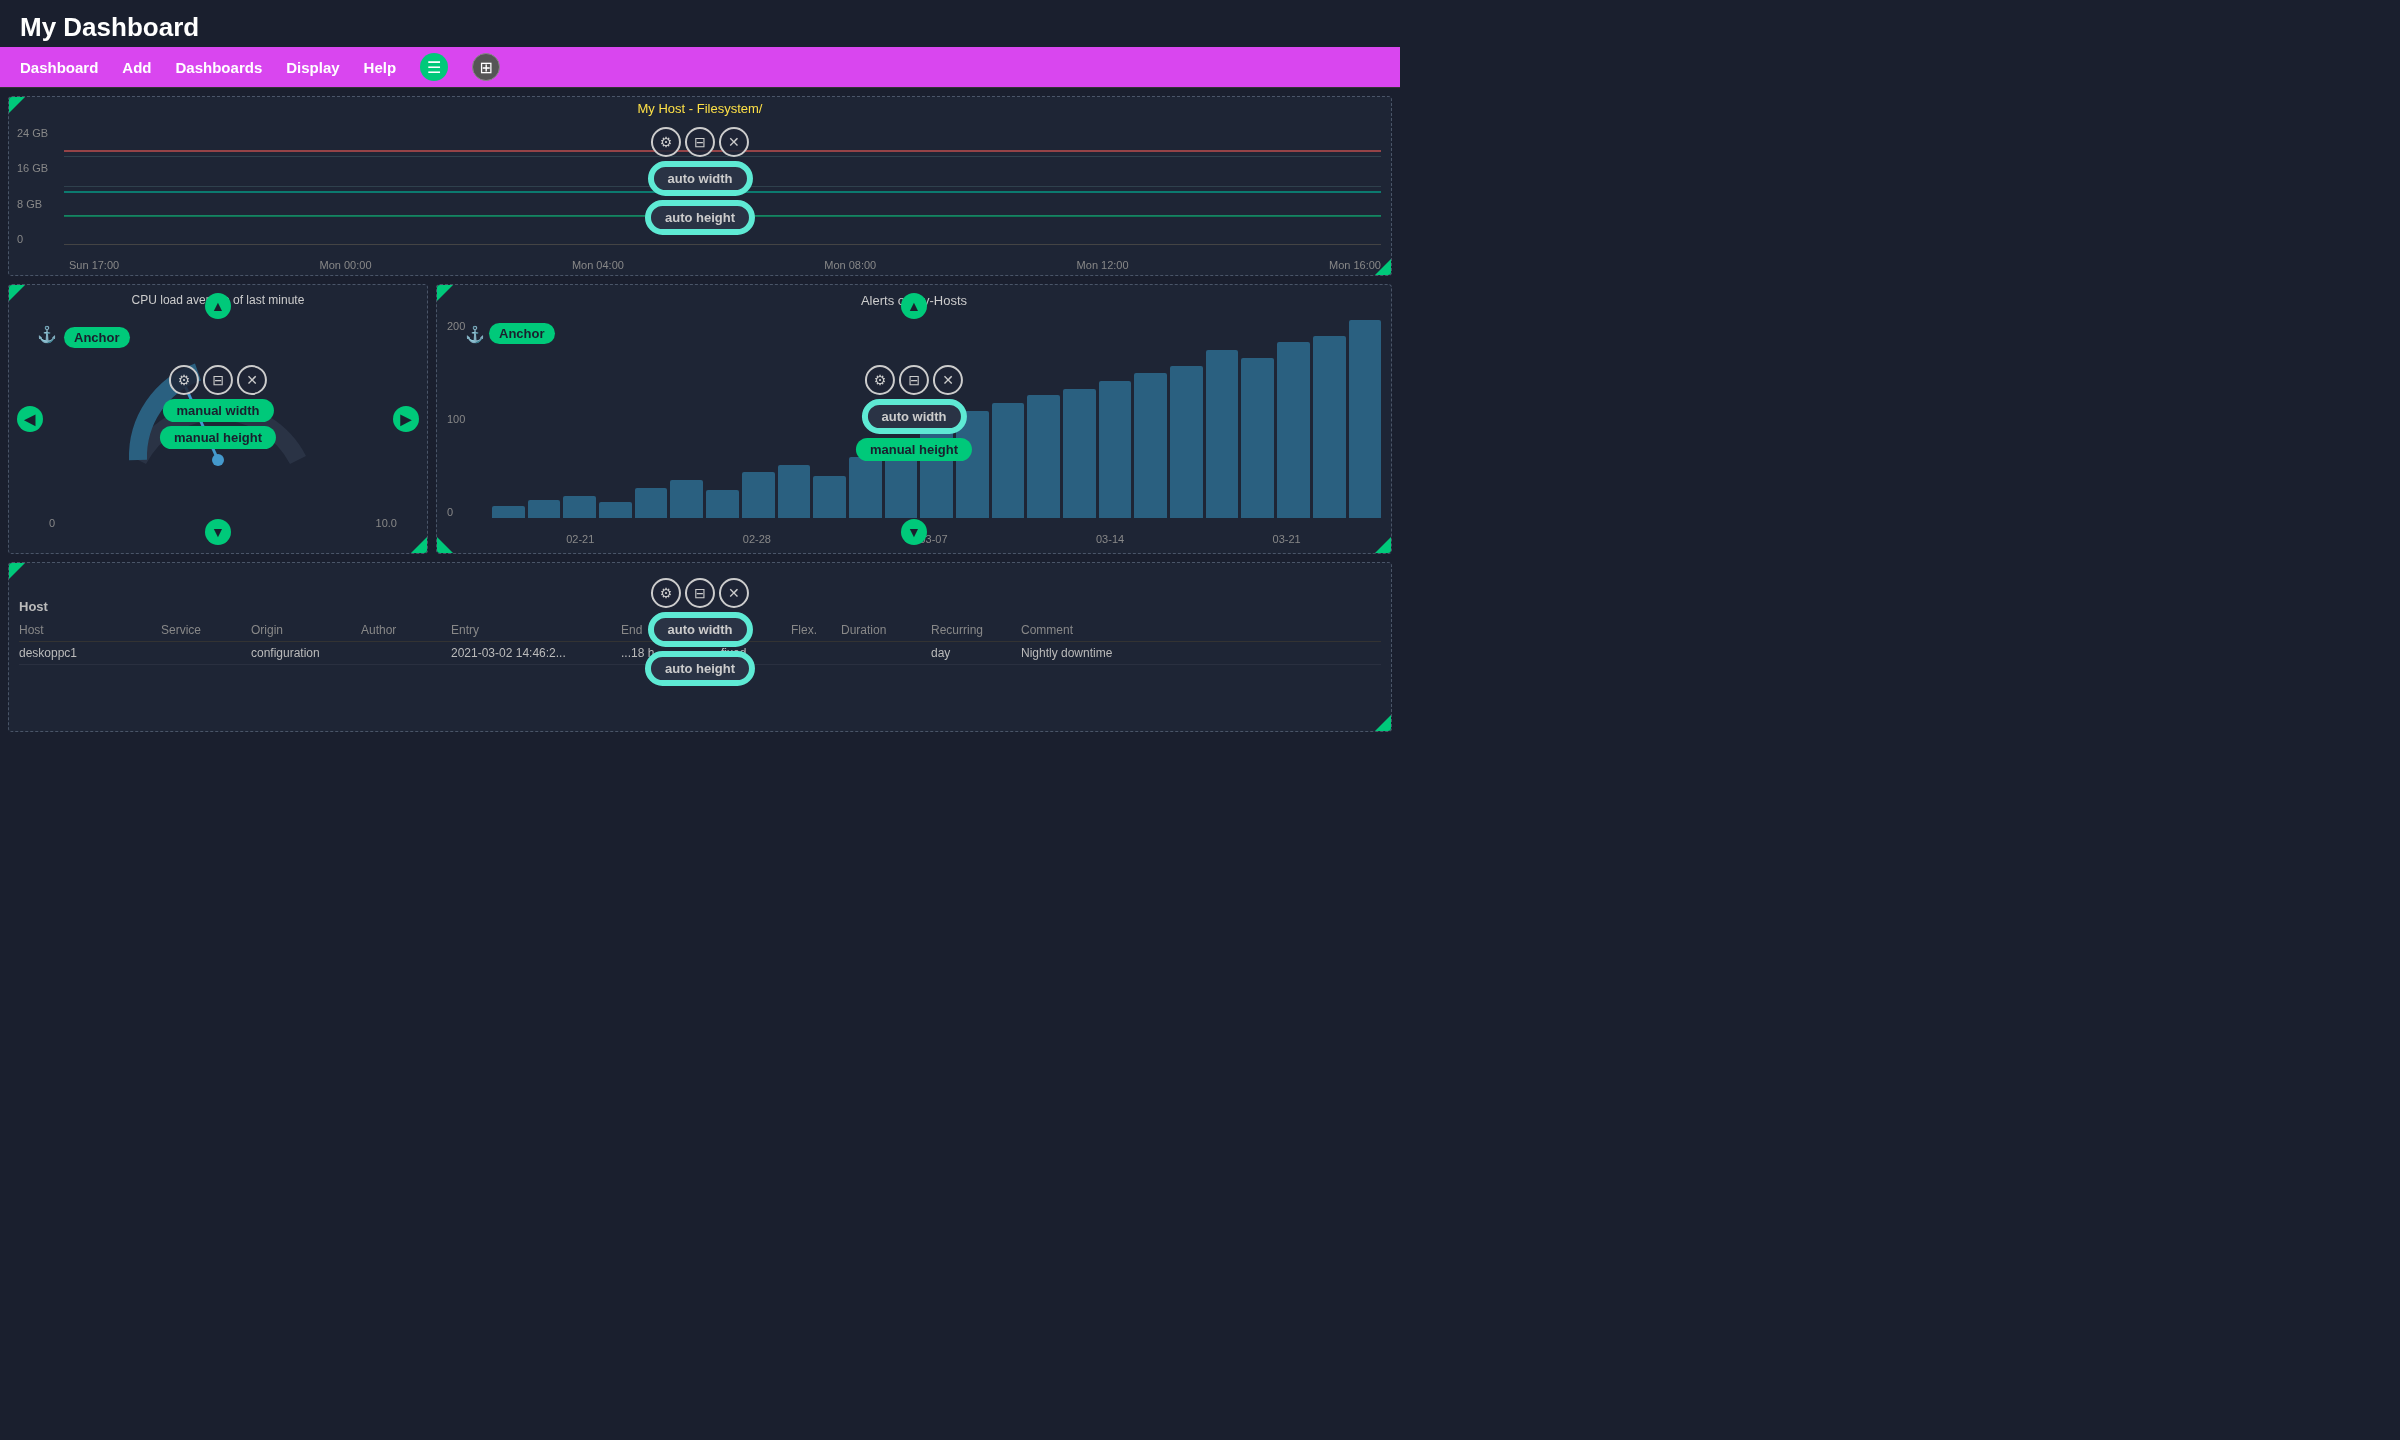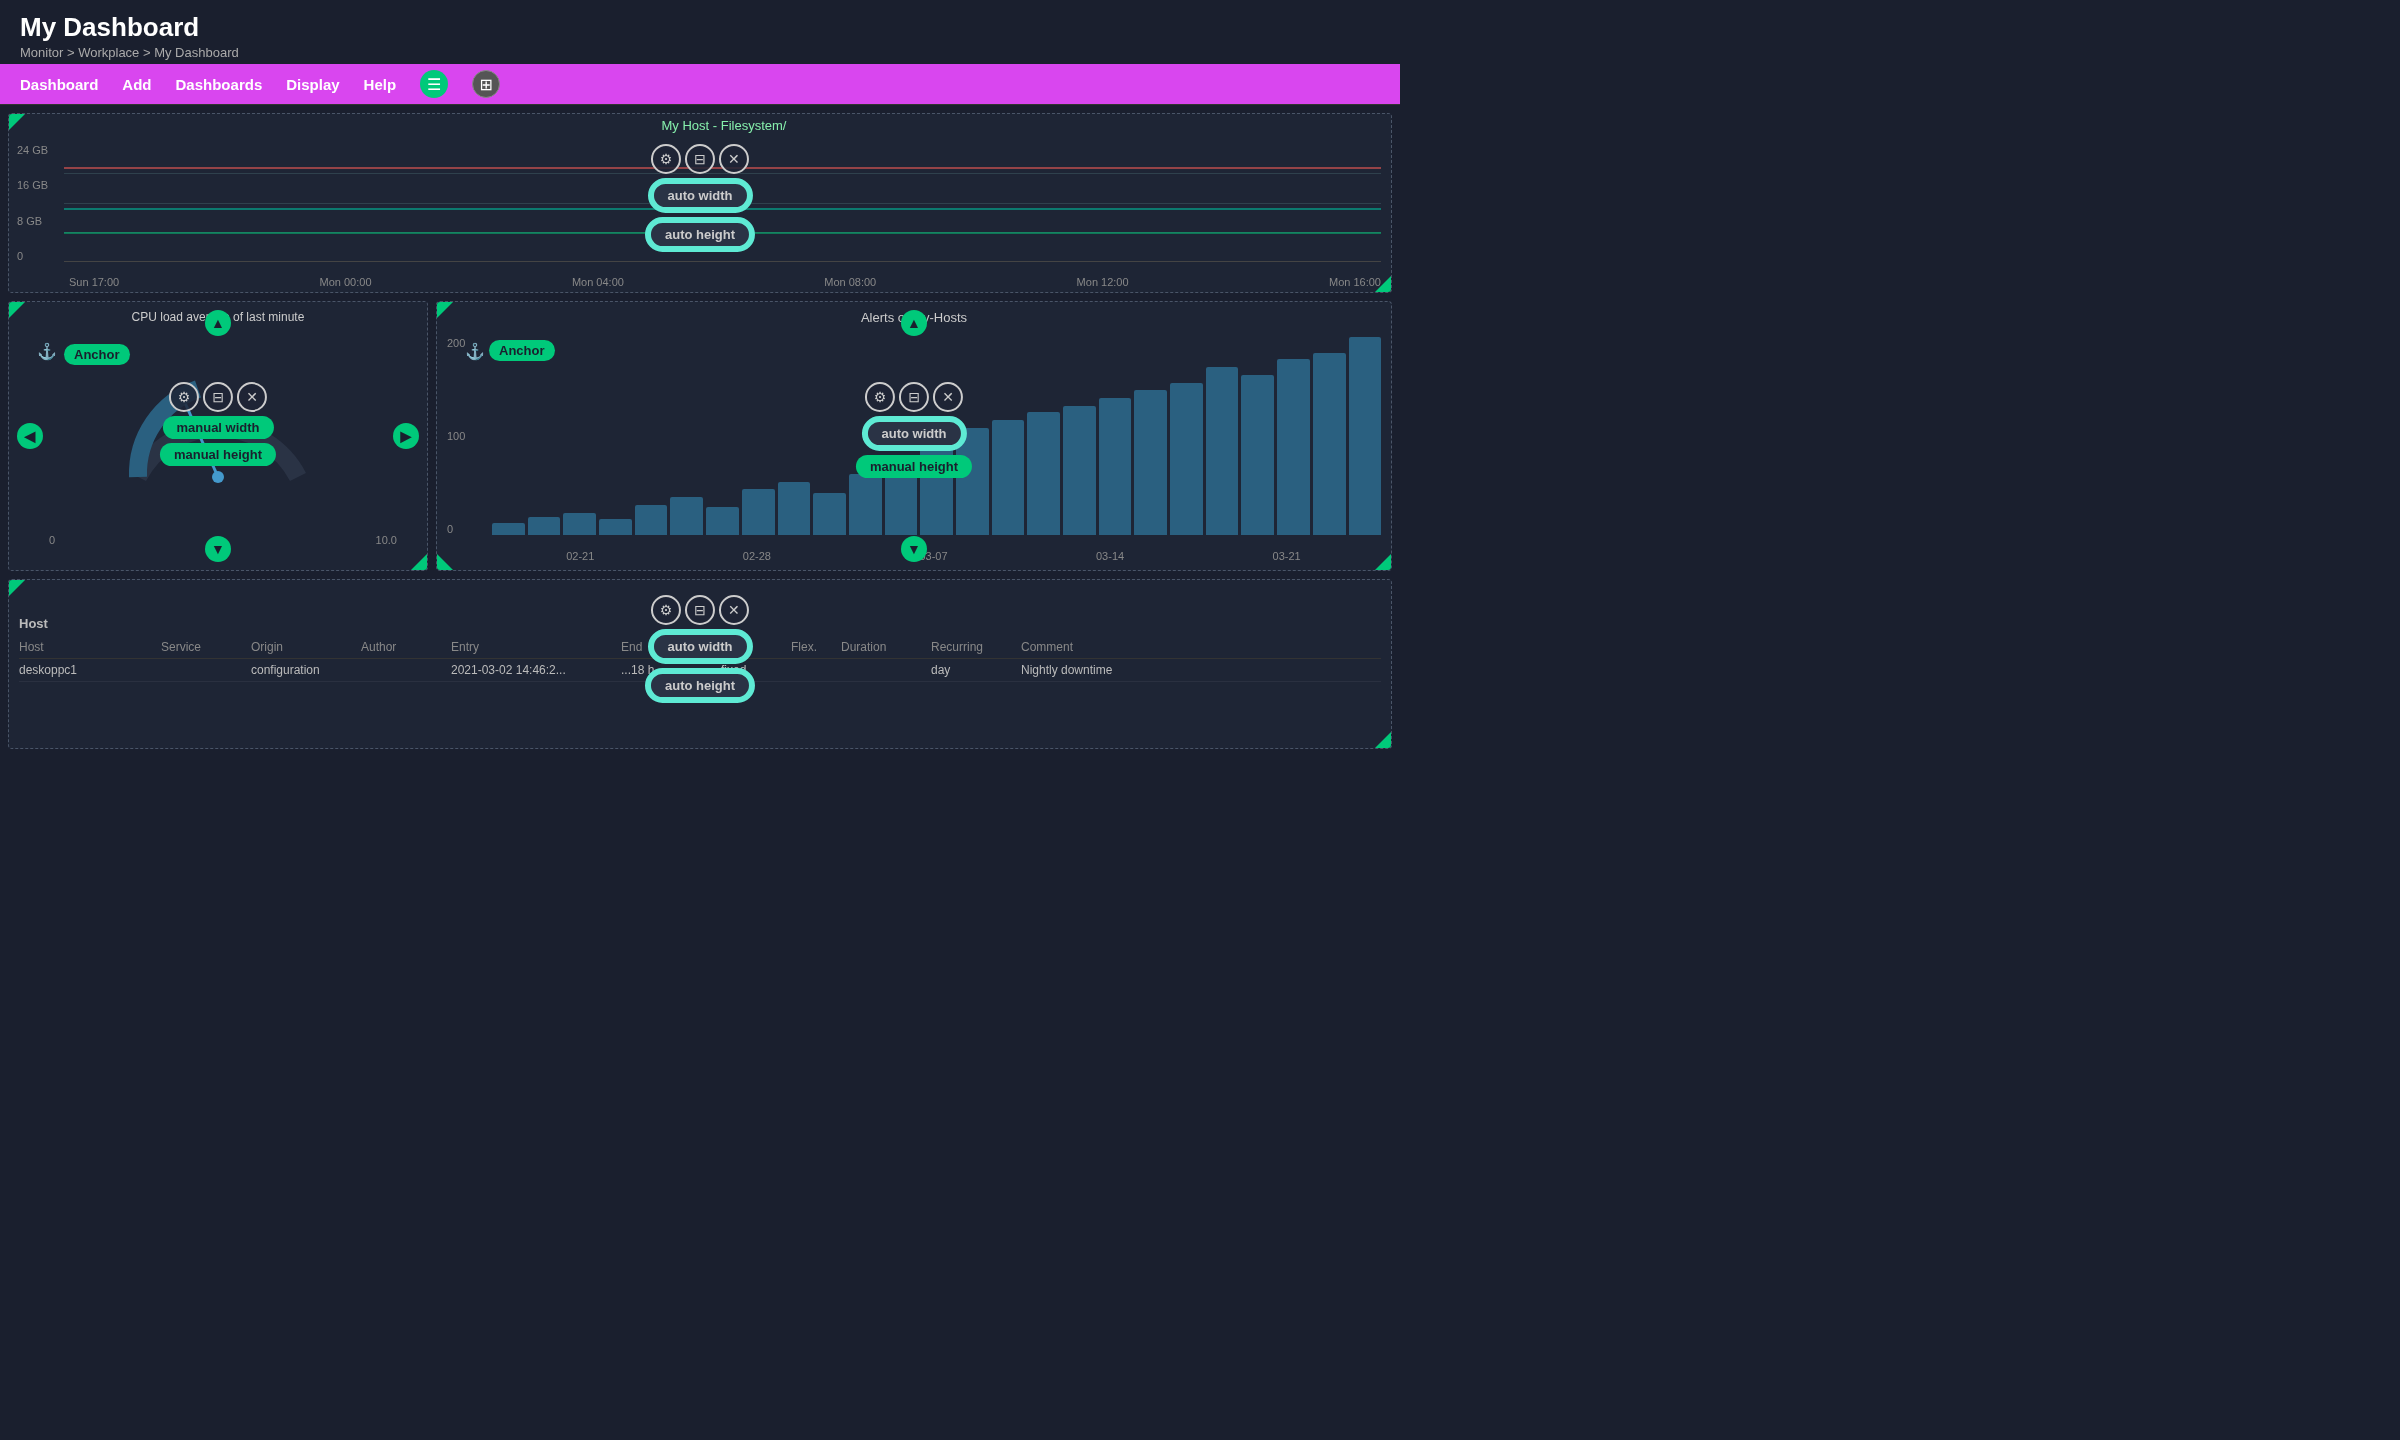--- a/index.html
+++ b/index.html
@@ -91,27 +91,26 @@
     }
     .panel-corner.bl {
       bottom: 0;
       left: 0;
       clip-path: polygon(0 0, 0 100%, 100% 100%);
     }
 
     
     .panel-title {
       text-align: center;
-      color: #86efac;
+      color: #fde047;
       font-size: 13px;
       padding: 4px 0;
       position: absolute;
       width: 100%;
       top: 0;
-      margin-left: 24px;
     }
 
     
     .controls {
       position: absolute;
       display: flex;
       flex-direction: column;
       align-items: center;
       gap: 4px;
       z-index: 20;
@@ -355,21 +354,20 @@
       color: #bbb;
       font-size: 13px;
       font-weight: bold;
     }
   </style>
 </head>
 <body>
 
 <div class="header">
   <h1>My Dashboard</h1>
-  <div class="breadcrumb">Monitor &gt; Workplace &gt; My Dashboard</div>
 </div>
 
 <div class="nav">
   <span class="nav-item">Dashboard</span>
   <span class="nav-item">Add</span>
   <span class="nav-item">Dashboards</span>
   <span class="nav-item">Display</span>
   <span class="nav-item">Help</span>
   <div class="nav-icon green">☰</div>
   <div class="nav-icon gray">⊞</div>

